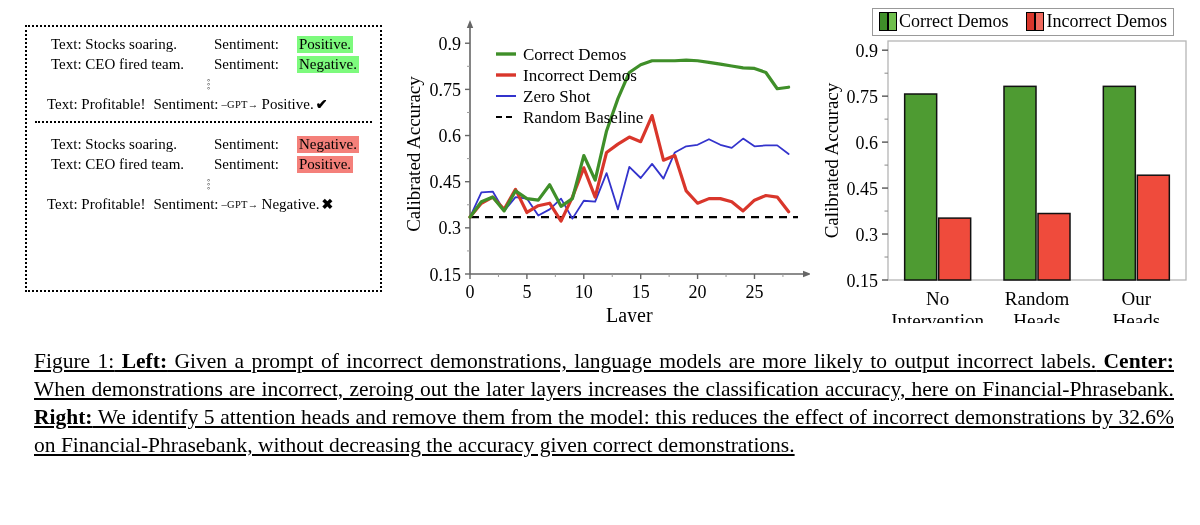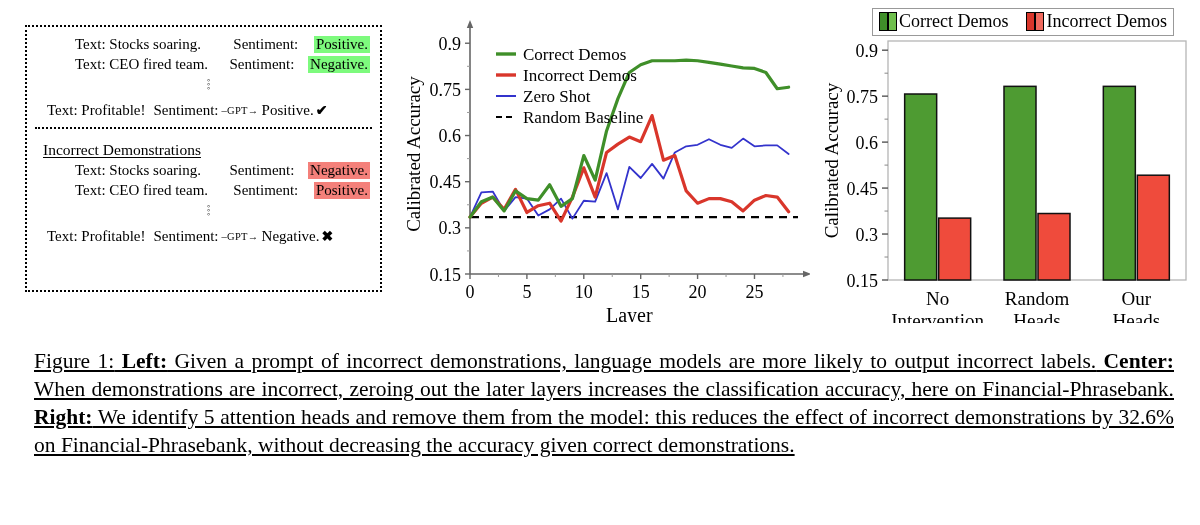--- a/index.html
+++ b/index.html
@@ -39,38 +39,38 @@
     margin: 2px 0 2px 6px;
     white-space: nowrap;
   }
   .demo-line {
     display: flex;
     align-items: baseline;
     font-size: 15px;
     margin: 3px 0 3px 14px;
     white-space: nowrap;
   }
-  .demo-line .txt-part { display: inline-block; margin-left: 24px; }
+  .demo-line .txt-part { display: inline-block; }
   .demo-line .sent-part { display: inline-block; }
   .col-text { width: 163px; }
   .col-sent { width: 83px; }
   .hl-green { background: #7dfa7d; padding: 0 2px; }
   .hl-red   { background: #f4807a; padding: 0 2px; }
   .vdots {
     text-align: center;
     font-size: 9px;
     line-height: 4px;
     letter-spacing: 0;
     margin: 5px 0 5px 0;
     padding-left: 10px;
   }
   .vdots span { display:block; }
   .final-line {
     display: flex; align-items: baseline;
-    font-size: 15px; margin: 12px 0 2px 10px;
+    font-size: 15px; margin: 6px 0 2px 10px;
     white-space: nowrap;
     font-family: Liberation Serif, serif;
   }
   .gpt-arrow {
     font-size: 10.5px;
     letter-spacing: 0.3px;
     padding: 0 3px;
     position: relative;
     top: -1px;
     text-align: right;
@@ -161,21 +161,20 @@
         <span>Sentiment:</span>
         <span class="gpt-arrow">–GPT→</span>
         <span>Positive.</span>
         <span class="mark">✔</span>
       </div>
     </div>
 
     <div class="divider-dotted"></div>
 
     <div class="demo-block">
-      <div class="demo-heading">Incorrect Demonstrations</div>
 
       <div class="demo-line">
         <span class="txt-part col-text">Text: Stocks soaring.</span>
         <span class="sent-part col-sent">Sentiment:</span>
         <span class="hl-red">Negative.</span>
       </div>
 
       <div class="demo-line">
         <span class="txt-part col-text">Text: CEO fired team.</span>
         <span class="sent-part col-sent">Sentiment:</span>

